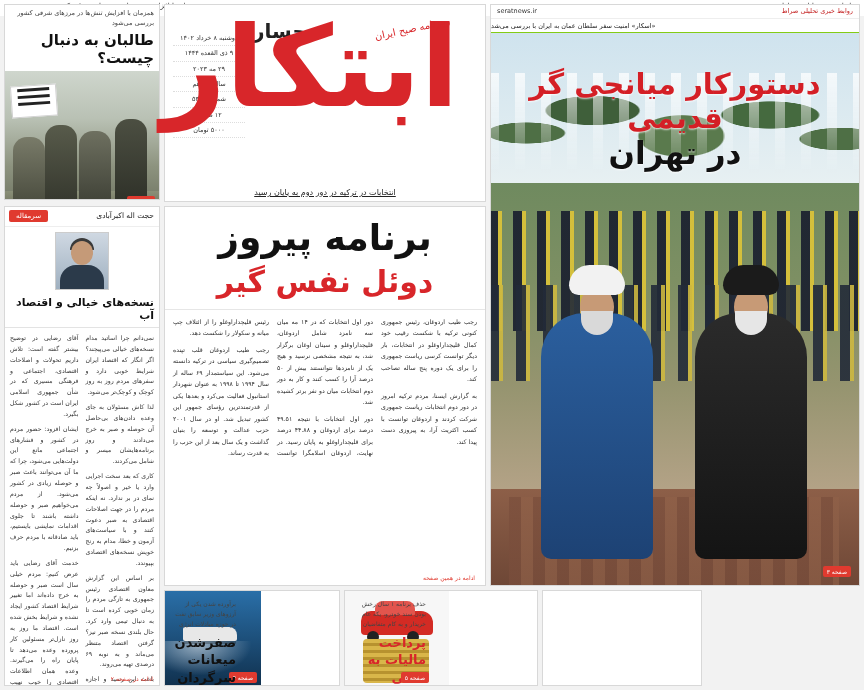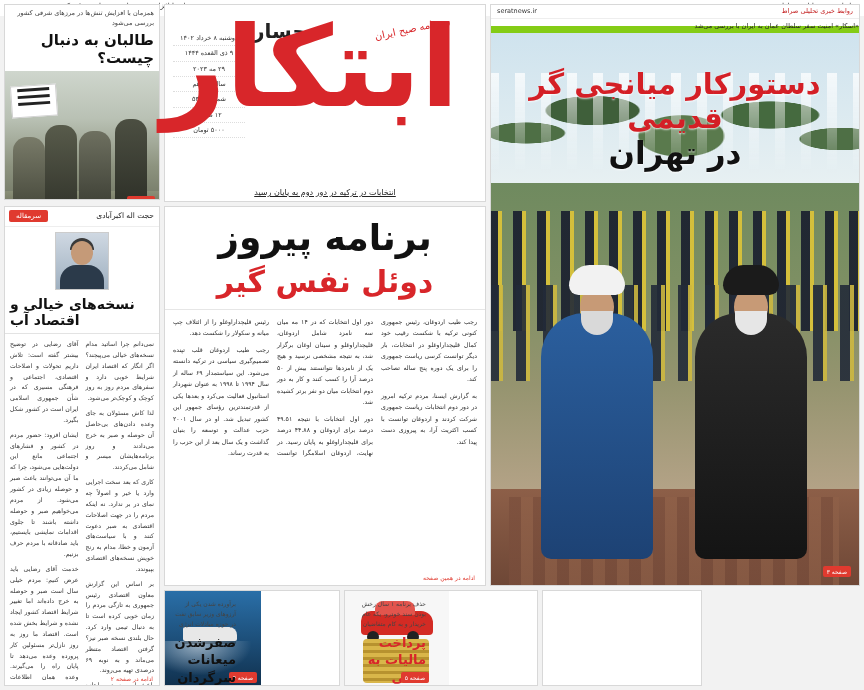--- a/index.html
+++ b/index.html
@@ -106,21 +106,21 @@
   }
   .editorial .portrait .hair {
     position: absolute; left: 50%; top: 5px; transform: translateX(-50%);
     width: 24px; height: 12px; border-radius: 12px 12px 0 0; background: #3a3a3a;
   }
   .editorial .portrait .body {
     position: absolute; left: 50%; bottom: 0; transform: translateX(-50%);
     width: 44px; height: 24px; border-radius: 16px 16px 0 0; background: #2b3a4a;
   }
   .editorial .ed-title {
-    font-size: 14px; font-weight: bold; text-align: left; color: #111;
+    font-size: 11px; font-weight: bold; text-align: right; color: #111;
     padding: 4px 5px 5px 5px; direction: rtl;
     border-bottom: 1px solid #e3e3e3;
   }
   .editorial .ed-body {
     column-count: 2; column-gap: 7px;
     padding: 5px 5px 0 5px;
     font-size: 6.2px; line-height: 1.75; color: #333; text-align: justify;
     direction: rtl;
   }
   .editorial .ed-body p { margin-bottom: 4px; }
@@ -198,22 +198,22 @@
   }
   .rightcol .rc-top .brand {
     position: absolute; right: 6px; top: 2px; font-size: 6.5px; color: #c21a1a;
     direction: rtl;
   }
   .rightcol .rc-top .brand2 {
     position: absolute; left: 6px; top: 2px; font-size: 6.5px; color: #333;
     direction: rtl;
   }
   .rightcol .rc-kicker {
-    height: 14px; font-size: 6.5px; color: #222; text-align: right;
-    line-height: 14px; direction: rtl; border-bottom: 7px solid #84cc16;
+    height: 14px; font-size: 6.5px; color: #222; text-align: left;
+    line-height: 14px; direction: rtl; border-bottom: 1px solid #84cc16;
   }
   .photo-main {
     position: relative; width: 370px; height: 552px; overflow: hidden;
     background: linear-gradient(180deg,#9ec3d6 0%, #bcd6df 18%, #7e9e77 46%, #5f7d55 70%, #b7a98f 100%);
   }
   
   .photo-main .sky {
     position: absolute; top: 0; left: 0; right: 0; height: 150px;
     background: linear-gradient(180deg,#cfe3ee,#e7f0f2);
   }

